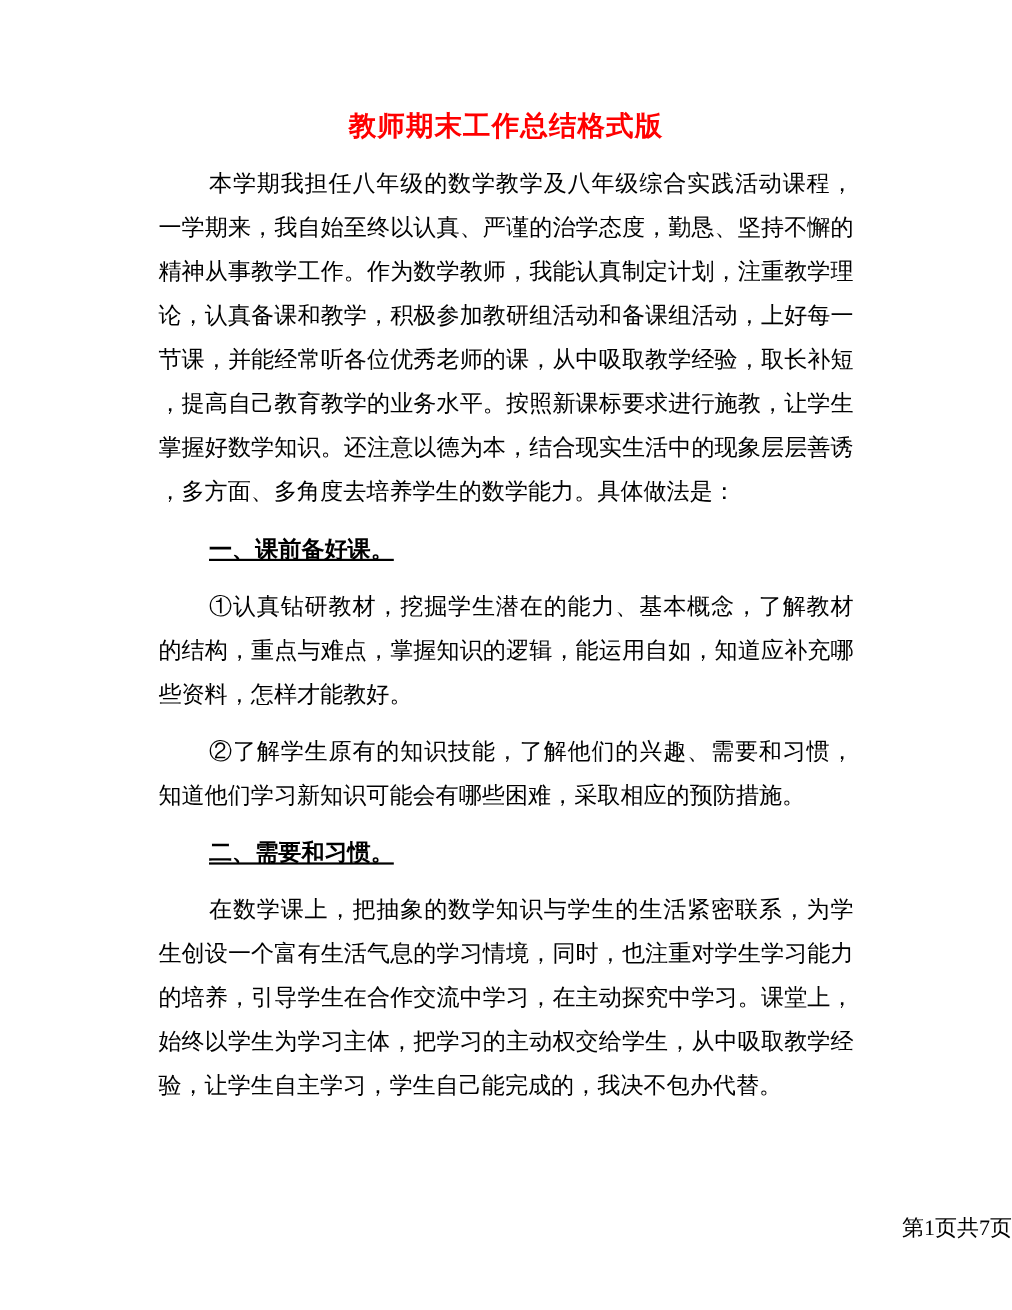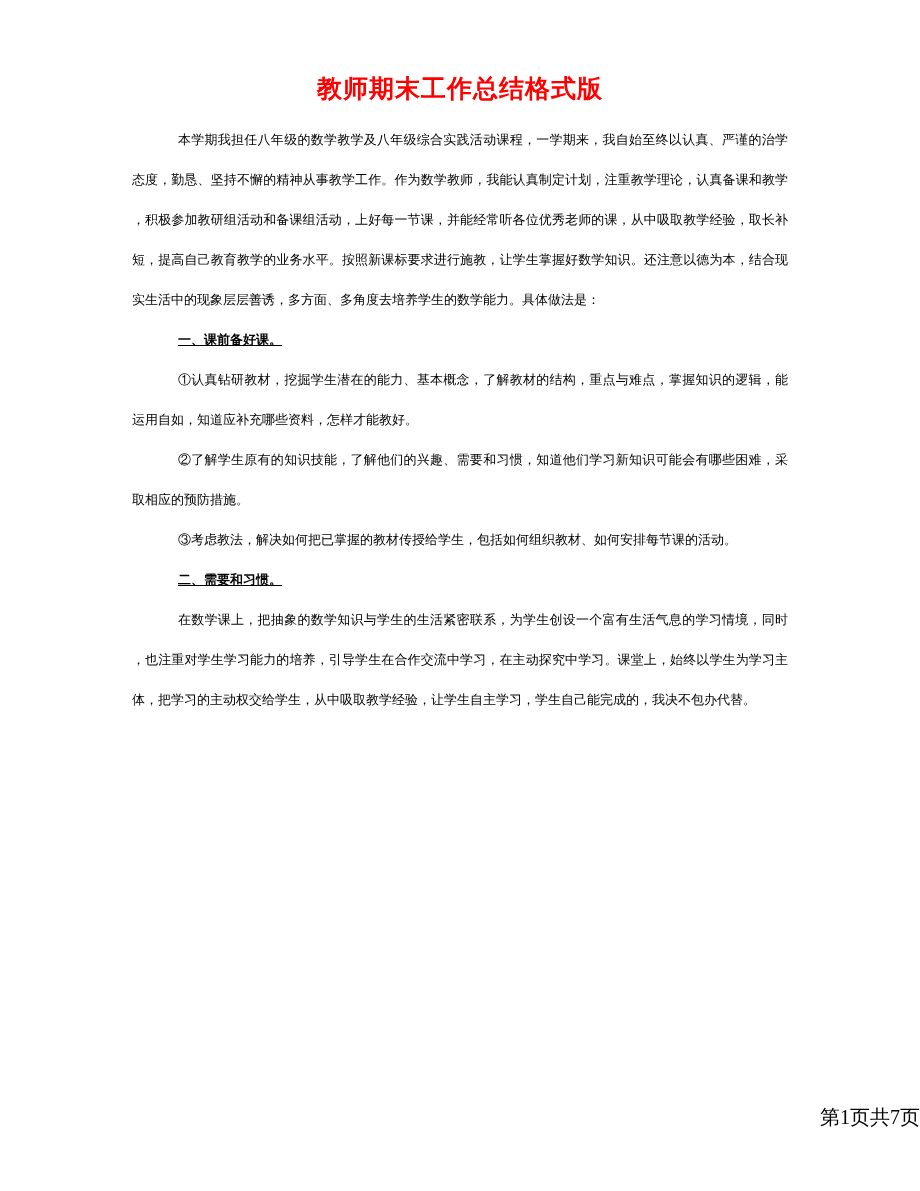--- a/index.html
+++ b/index.html
@@ -11,34 +11,34 @@
     position: relative;
     width: 920px;
     height: 1191px;
     background: #ffffff;
     overflow: hidden;
     font-family: "Liberation Serif", "DejaVu Serif", serif;
     color: #000000;
   }
   .doc-title {
     margin: 0;
-    padding-top: 70px;
+    padding-top: 97px;
     font-size: 25px;
     line-height: 38px;
     font-weight: bold;
     text-align: center;
     letter-spacing: 1px;
   }
   .doc-body {
     width: 656px;
     margin: 12px 0 0 132px;
   }
   .para {
-    margin: 0;
-    font-size: 13px;
+    margin: 12px;
+    font-size: 21px;
     line-height: 40px;
     text-align: justify;
     text-justify: inter-ideograph;
     text-indent: 46px;
     line-break: anywhere;
     word-break: break-all;
   }
   .para.heading {
     font-weight: bold;
     text-decoration: underline;
@@ -58,21 +58,20 @@
 
 <div class="page">
 
   <h1 class="doc-title" style="color: rgb(255, 0, 0);">教师期末工作总结格式版</h1>
 
   <div class="doc-body">
     <p class="para">本学期我担任八年级的数学教学及八年级综合实践活动课程，一学期来，我自始至终以认真、严谨的治学态度，勤恳、坚持不懈的精神从事教学工作。作为数学教师，我能认真制定计划，注重教学理论，认真备课和教学，积极参加教研组活动和备课组活动，上好每一节课，并能经常听各位优秀老师的课，从中吸取教学经验，取长补短，提高自己教育教学的业务水平。按照新课标要求进行施教，让学生掌握好数学知识。还注意以德为本，结合现实生活中的现象层层善诱，多方面、多角度去培养学生的数学能力。具体做法是：</p>
     <p class="para heading">一、课前备好课。</p>
     <p class="para">①认真钻研教材，挖掘学生潜在的能力、基本概念，了解教材的结构，重点与难点，掌握知识的逻辑，能运用自如，知道应补充哪些资料，怎样才能教好。</p>
     <p class="para">②了解学生原有的知识技能，了解他们的兴趣、需要和习惯，知道他们学习新知识可能会有哪些困难，采取相应的预防措施。</p>
-    <p class="para">③考虑教法，解决如何把已掌握的教材传授给学生，包括如何组织教材、如何安排每节课的活动。</p>
     <p class="para heading">二、需要和习惯。</p>
     <p class="para">在数学课上，把抽象的数学知识与学生的生活紧密联系，为学生创设一个富有生活气息的学习情境，同时，也注重对学生学习能力的培养，引导学生在合作交流中学习，在主动探究中学习。课堂上，始终以学生为学习主体，把学习的主动权交给学生，从中吸取教学经验，让学生自主学习，学生自己能完成的，我决不包办代替。</p>
   </div>
 
   <div class="page-footer">
     <span>第1页共7页</span>
   </div>
 
 </div>
 

